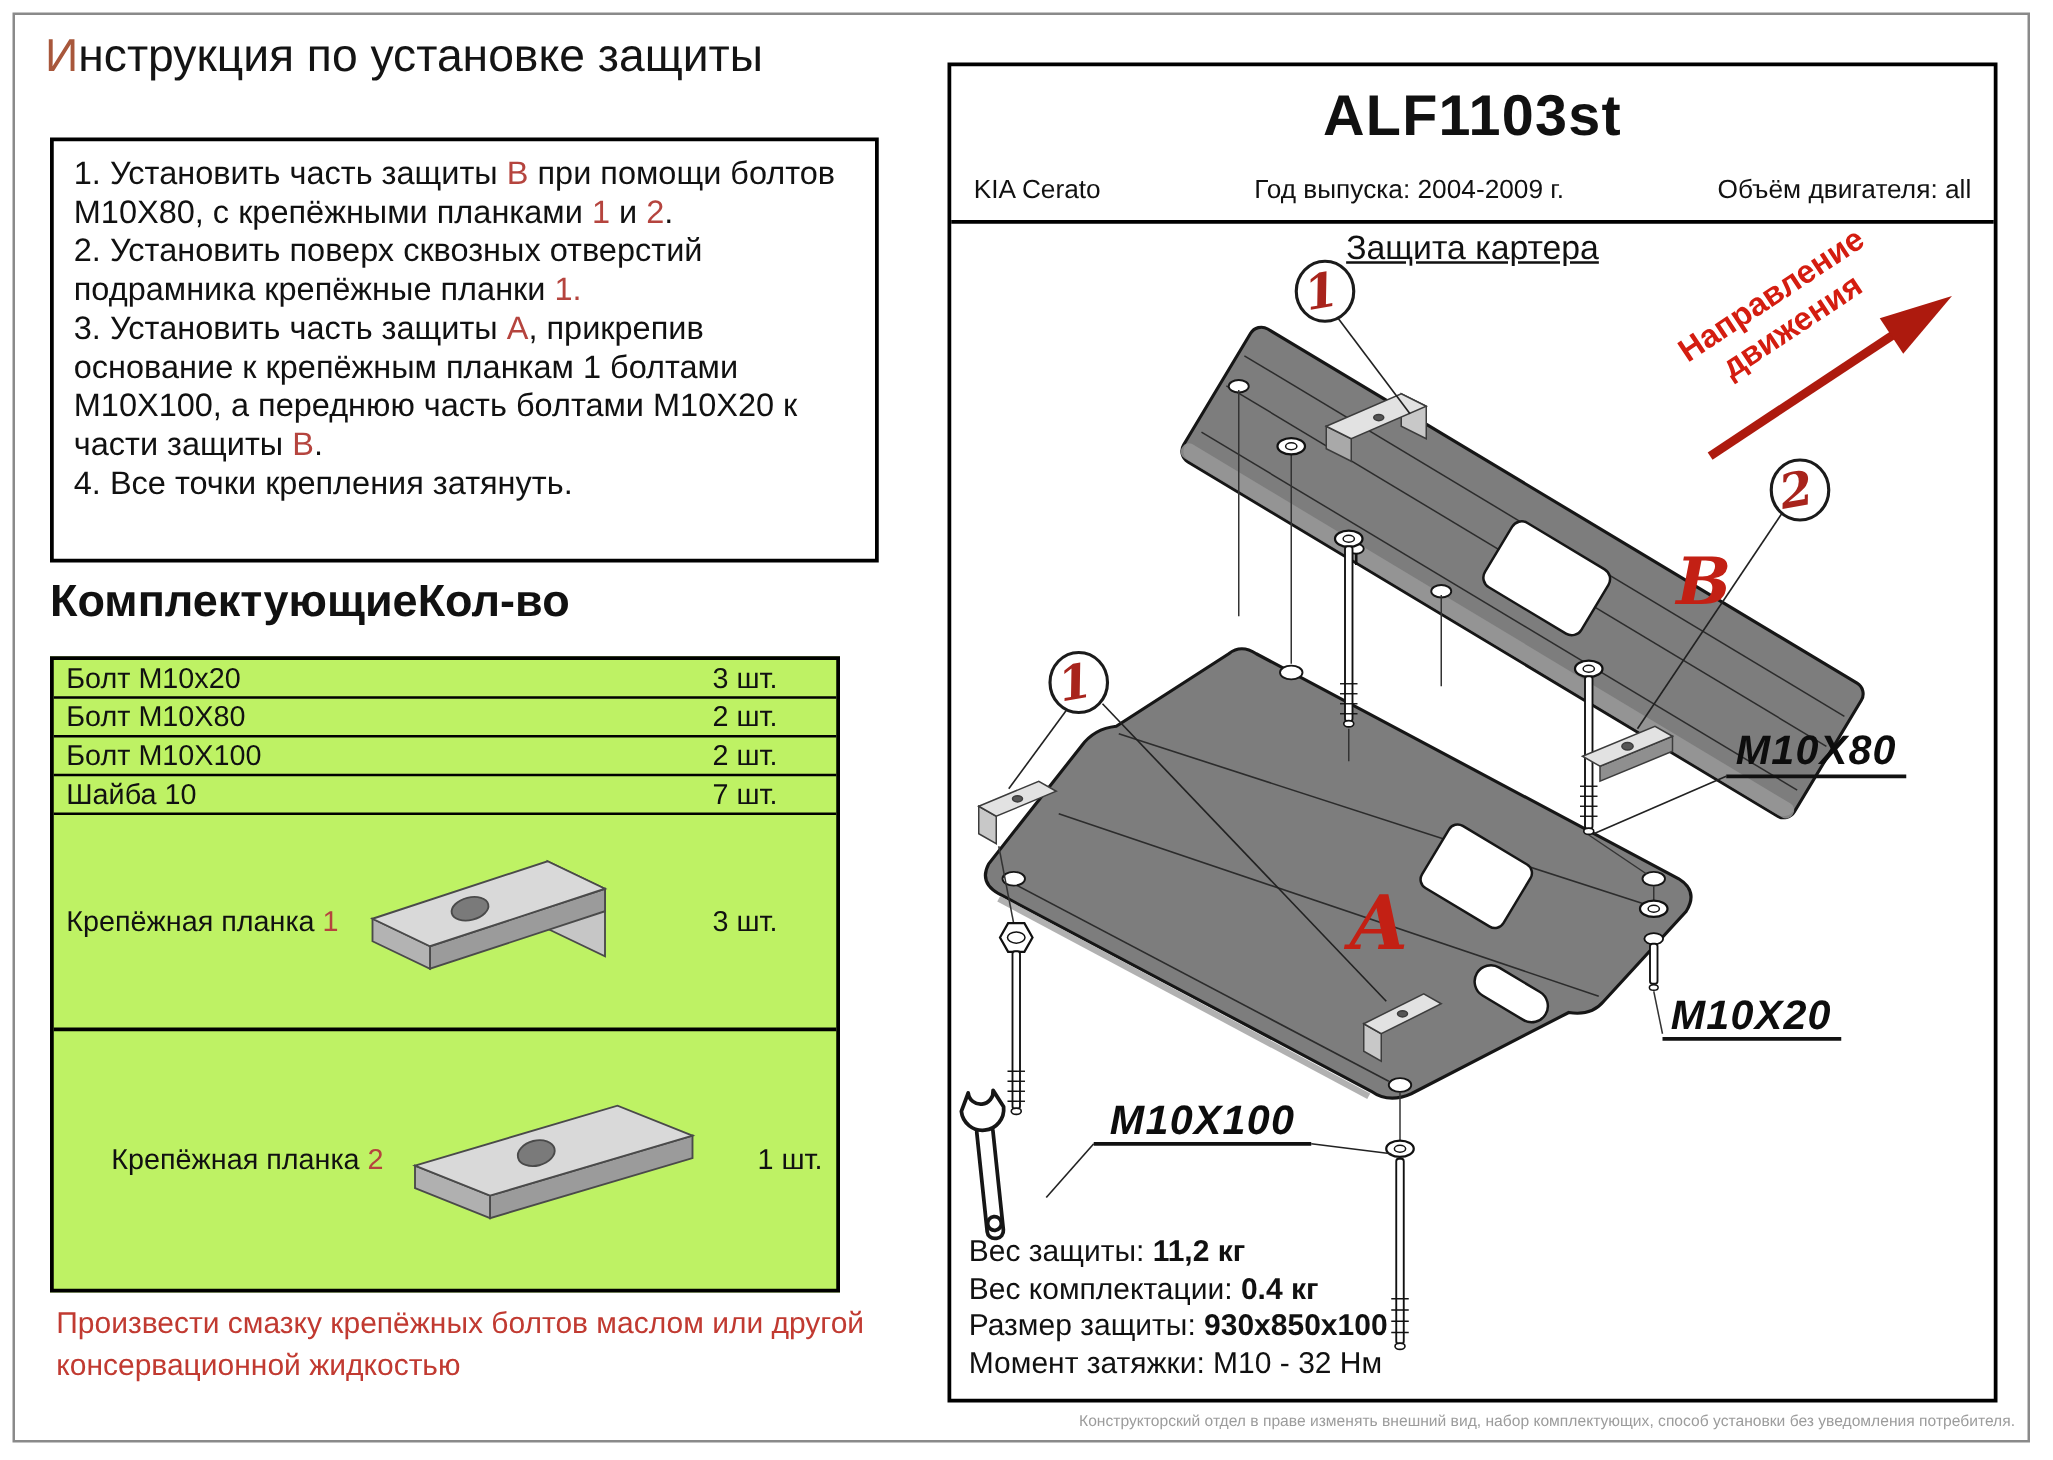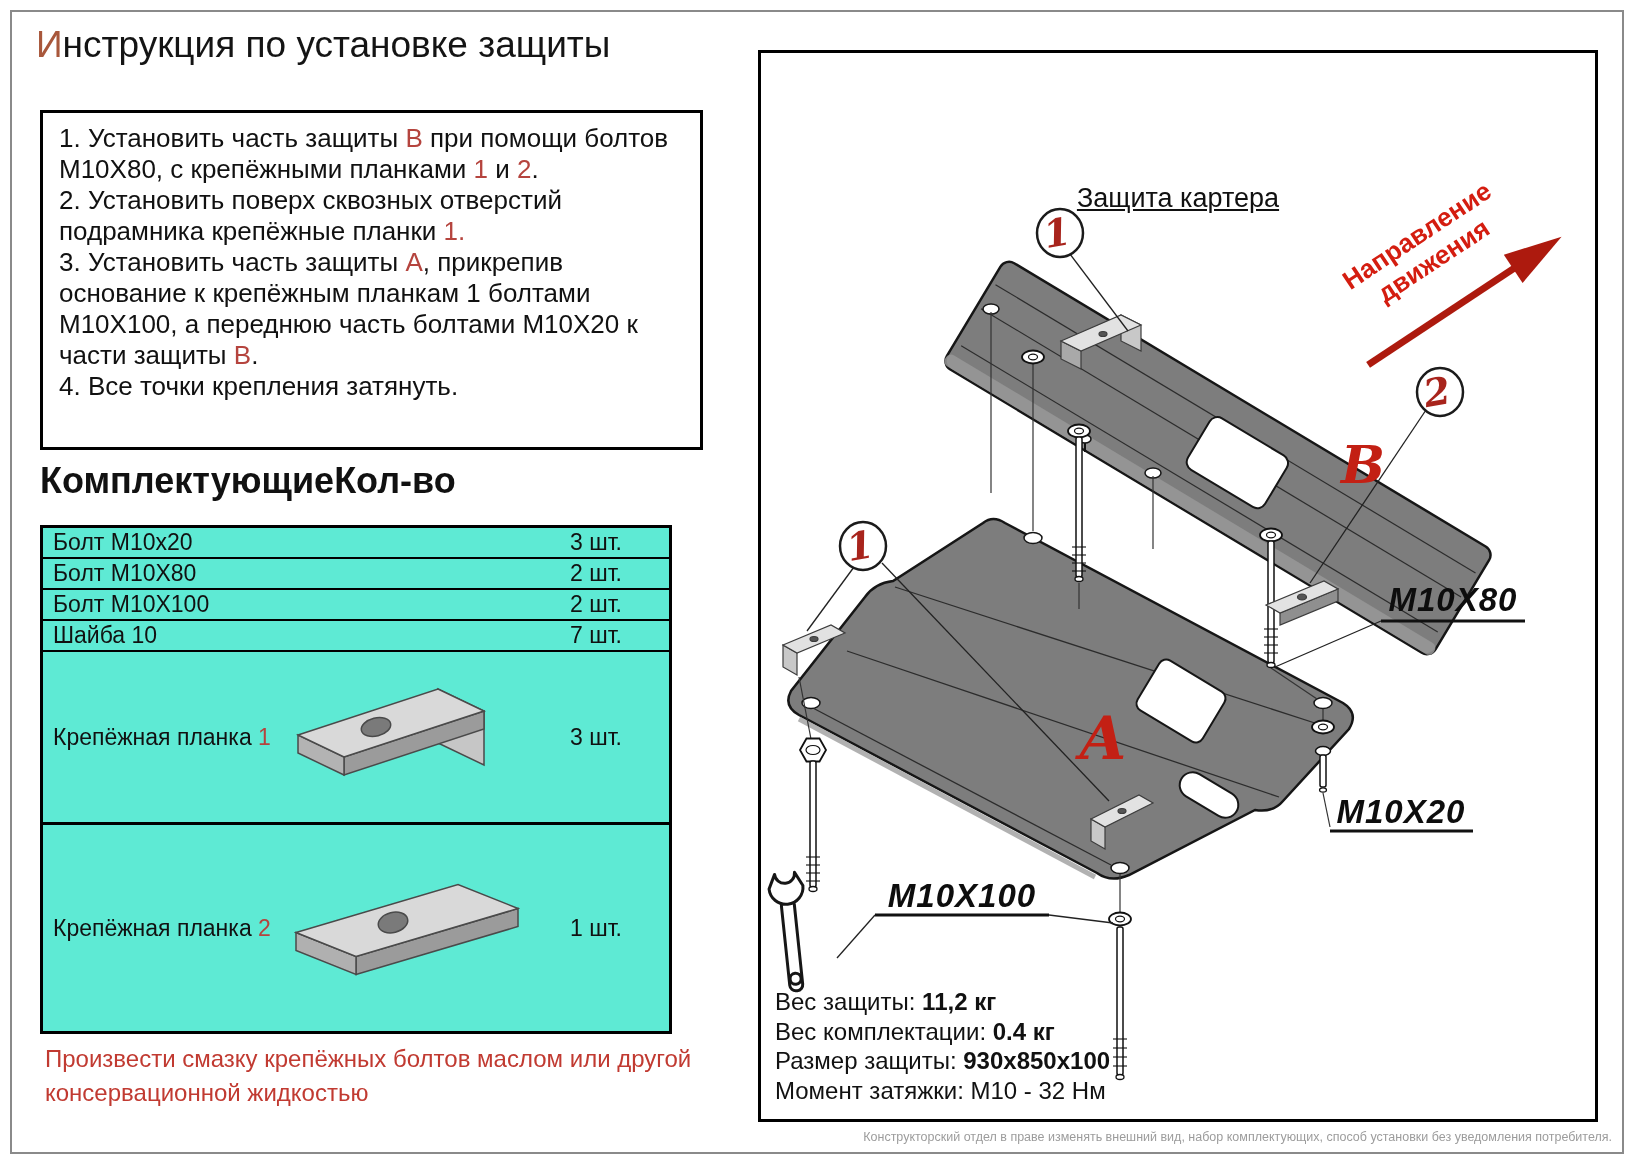--- a/index.html
+++ b/index.html
@@ -10,26 +10,26 @@
   .frame{left:10px;top:10px;width:1610px;height:1140px;border:2px solid #8a8a8a;}
   
   .title{left:36px;top:24px;font-size:37px;color:#141414;white-space:nowrap;}
   .title .ti{color:#a8573b;}
   .insbox{left:40px;top:110px;width:663px;height:340px;border:3px solid #000;
           box-sizing:border-box;padding:10px 16px 8px 16px;font-size:26px;line-height:31px;}
   .ins{margin:0;}
   .r{color:#b5443e;}
   .comphead{left:40px;top:460px;width:632px;display:flex;
             font-size:36px;font-weight:bold;}
-  .ptable{left:40px;top:525px;width:632px;border:3px solid #000;box-sizing:border-box;background:#5eead4;}
+  .ptable{left:40px;top:525px;width:632px;border:3px solid #000;box-sizing:border-box;background:#bef264;}
   .prow{height:31px;border-bottom:2px solid #000;font-size:23px;display:flex;align-items:center;
         padding:0 10px;position:relative;box-sizing:border-box;}
   .q{position:absolute;left:527px;font-size:23px;}
   .plank{height:173px;border-bottom:3px solid #000;position:relative;box-sizing:border-box;}
-  .plank.last{height:206px;border-bottom:none;}
+  .plank.last{height:206px;border-bottom:none;margin-left:36px;}
   .plklabel{position:absolute;left:10px;top:50%;transform:translateY(-50%);font-size:23px;white-space:nowrap;}
   .plkimg{position:absolute;left:245px;top:50%;transform:translateY(-50%);}
   .plank .q{top:50%;transform:translateY(-50%);}
   .prow .q{top:auto;transform:none;}
   .oilnote{left:45px;top:1042px;width:650px;color:#c13a31;
            font-size:24px;line-height:34px;}
   
   .panel{left:758px;top:50px;width:840px;height:1072px;border:3px solid #000;box-sizing:border-box;}
   .phead{position:absolute;left:0;top:0;width:100%;height:126px;border-bottom:3px solid #000;box-sizing:border-box;}
   .pcode{text-align:center;font-size:46px;font-weight:bold;margin-top:12px;letter-spacing:1px;}
@@ -106,20 +106,28 @@
       <polygon points="8,62 170,14 230,38 68,86" fill="#d9d9d9" stroke="#4a4a4a" stroke-width="1.5"></polygon>
       <ellipse cx="105" cy="52" rx="15" ry="10" fill="#7a7a7a" stroke="#4a4a4a" stroke-width="1.5" transform="rotate(-14 105 52)"></ellipse>
     </svg>
     <span class="q">1 шт.</span>
   </div>
 </div>
 
 <div class="abs oilnote">Произвести смазку крепёжных болтов маслом или другой консервационной жидкостью</div>
 
 <div class="abs panel">
+  <div class="phead">
+    <div class="pcode">ALF1103st</div>
+    <div class="pmeta">
+      <span>KIA Cerato</span>
+      <span>Год выпуска: 2004-2009 г.</span>
+      <span>Объём двигателя: all</span>
+    </div>
+  </div>
   <div class="dtitle">Защита картера</div>
 
   <svg class="diagram" width="834" height="940" viewBox="0 0 834 940">
 
     <g transform="translate(674,84) rotate(-33.5)">
       <text class="dirtext" x="0" y="-24" text-anchor="middle">Направление</text>
       <text class="dirtext" x="0" y="6" text-anchor="middle">движения</text>
       <line x1="-112" y1="48" x2="66" y2="48" stroke="#ad1a0e" stroke-width="7"></line>
       <polygon points="62,31 120,48 62,65" fill="#ad1a0e"></polygon>
     </g>

